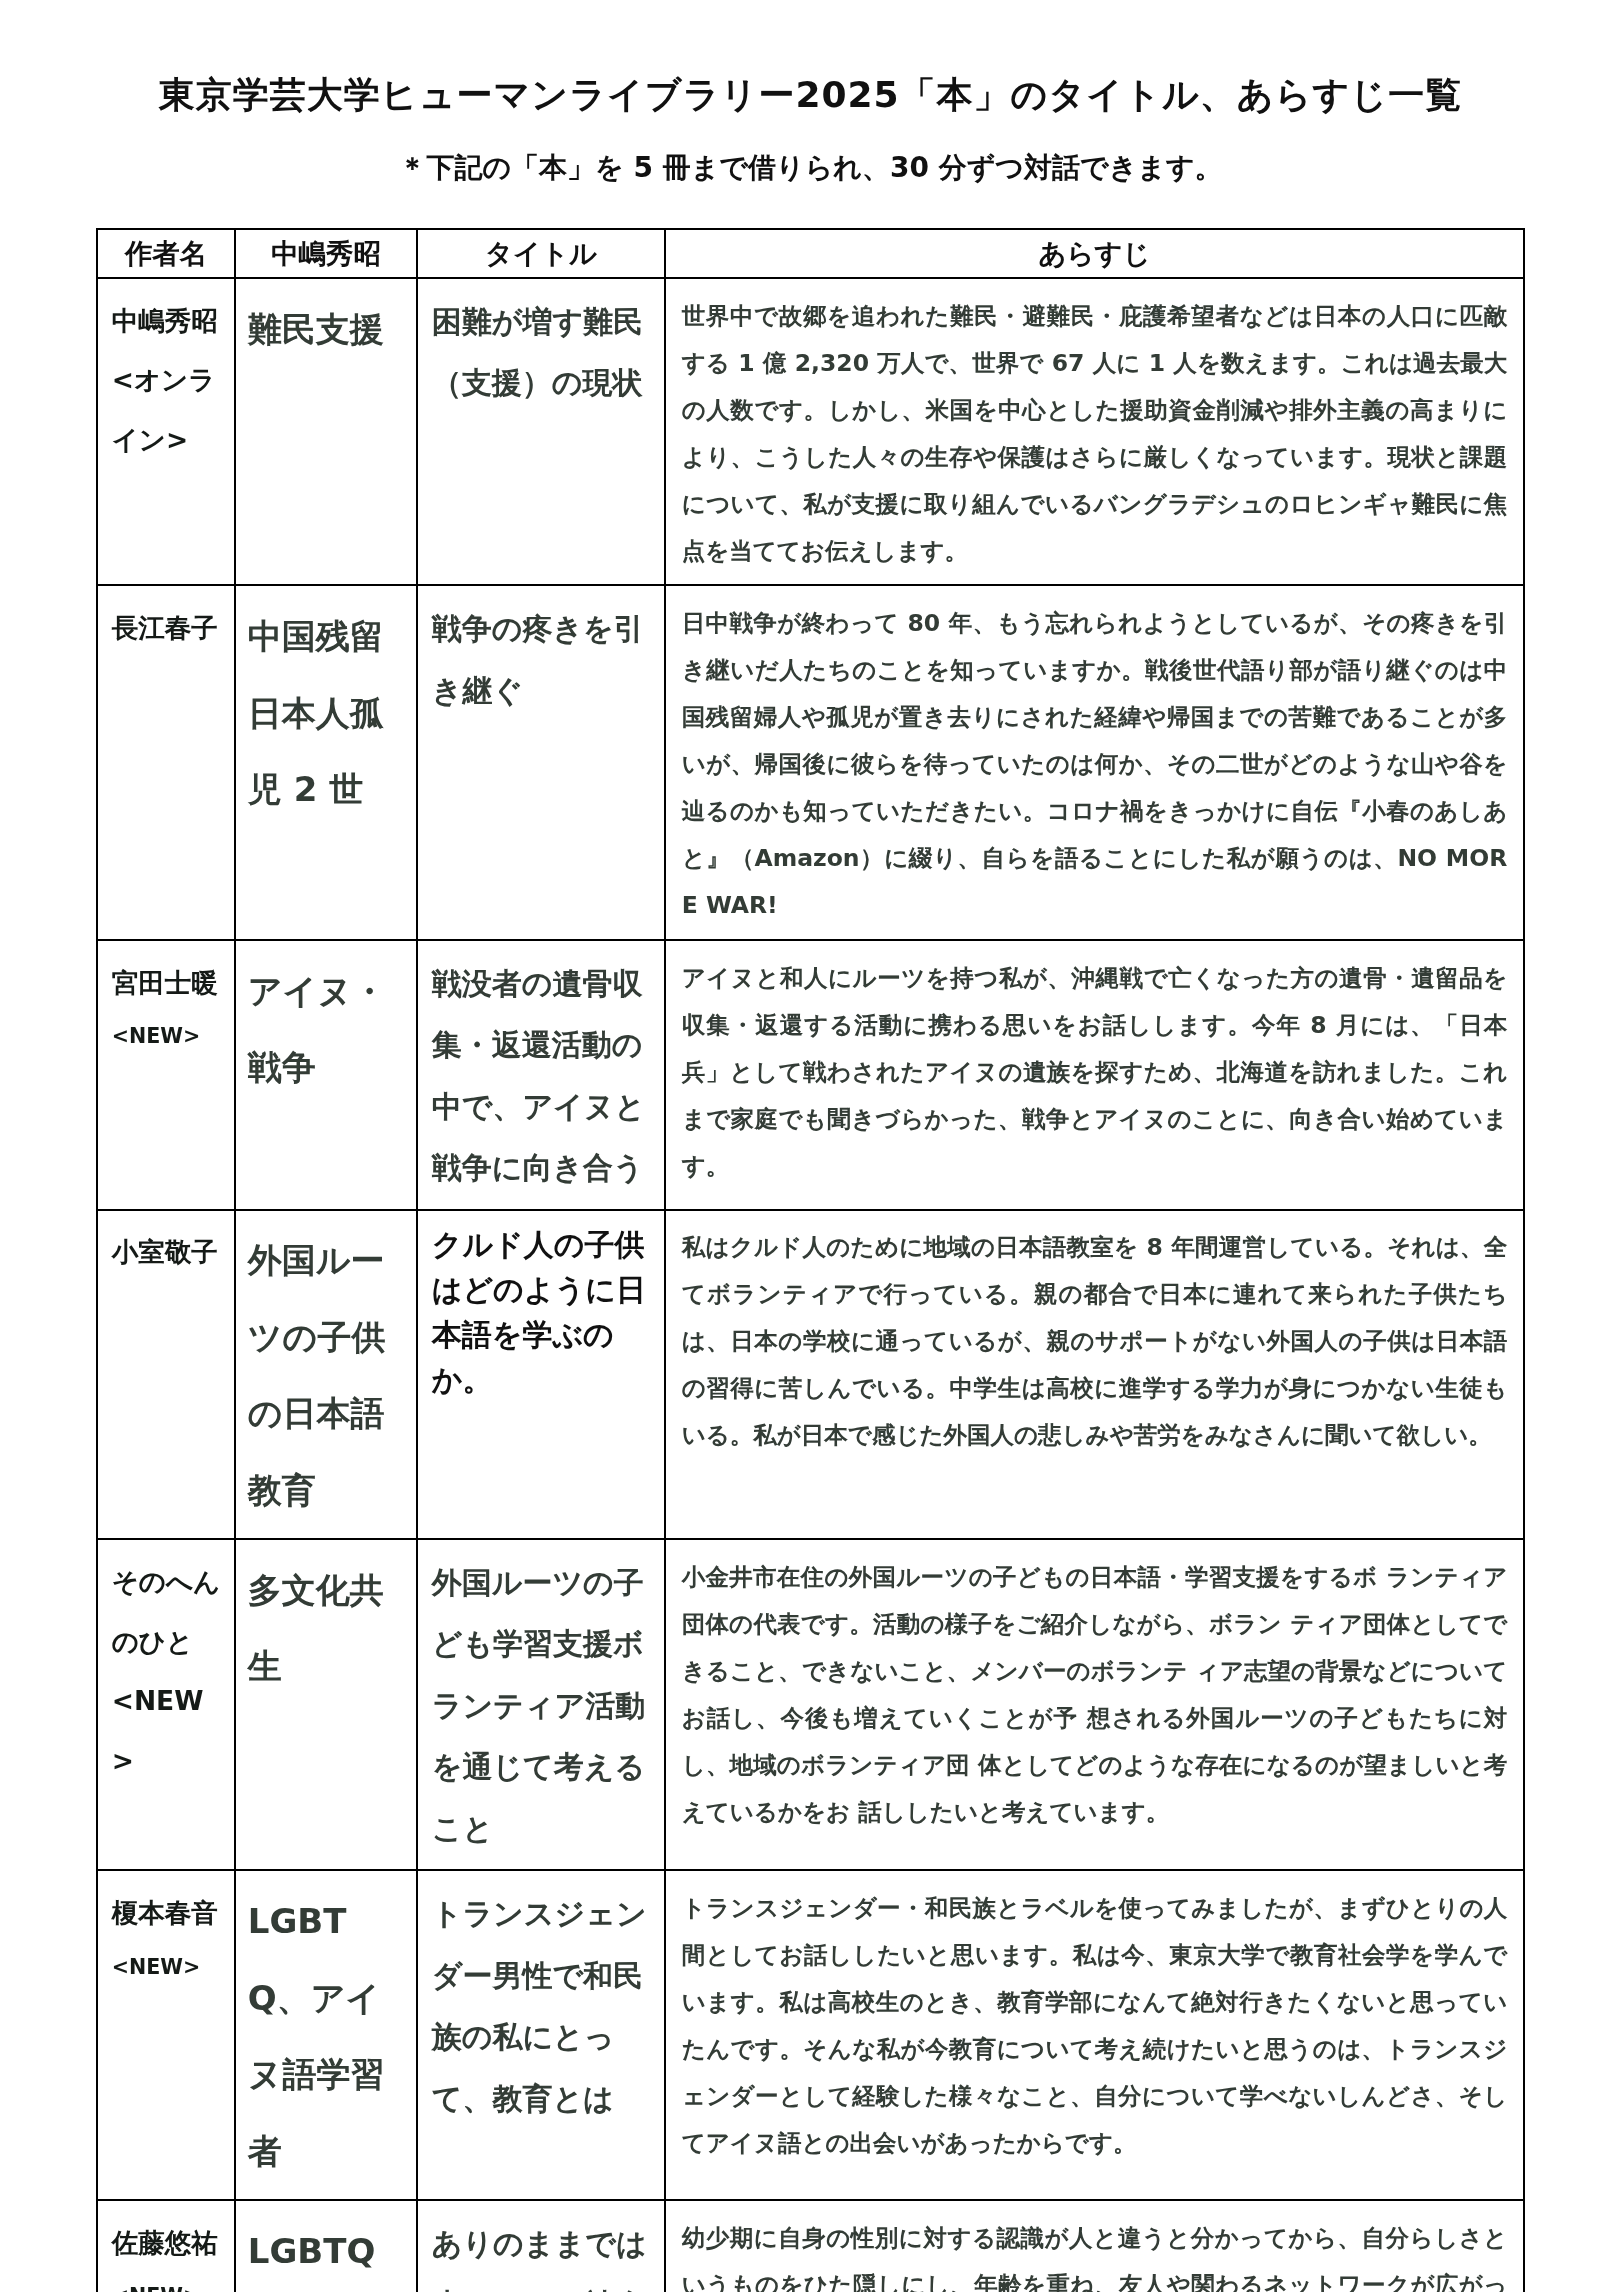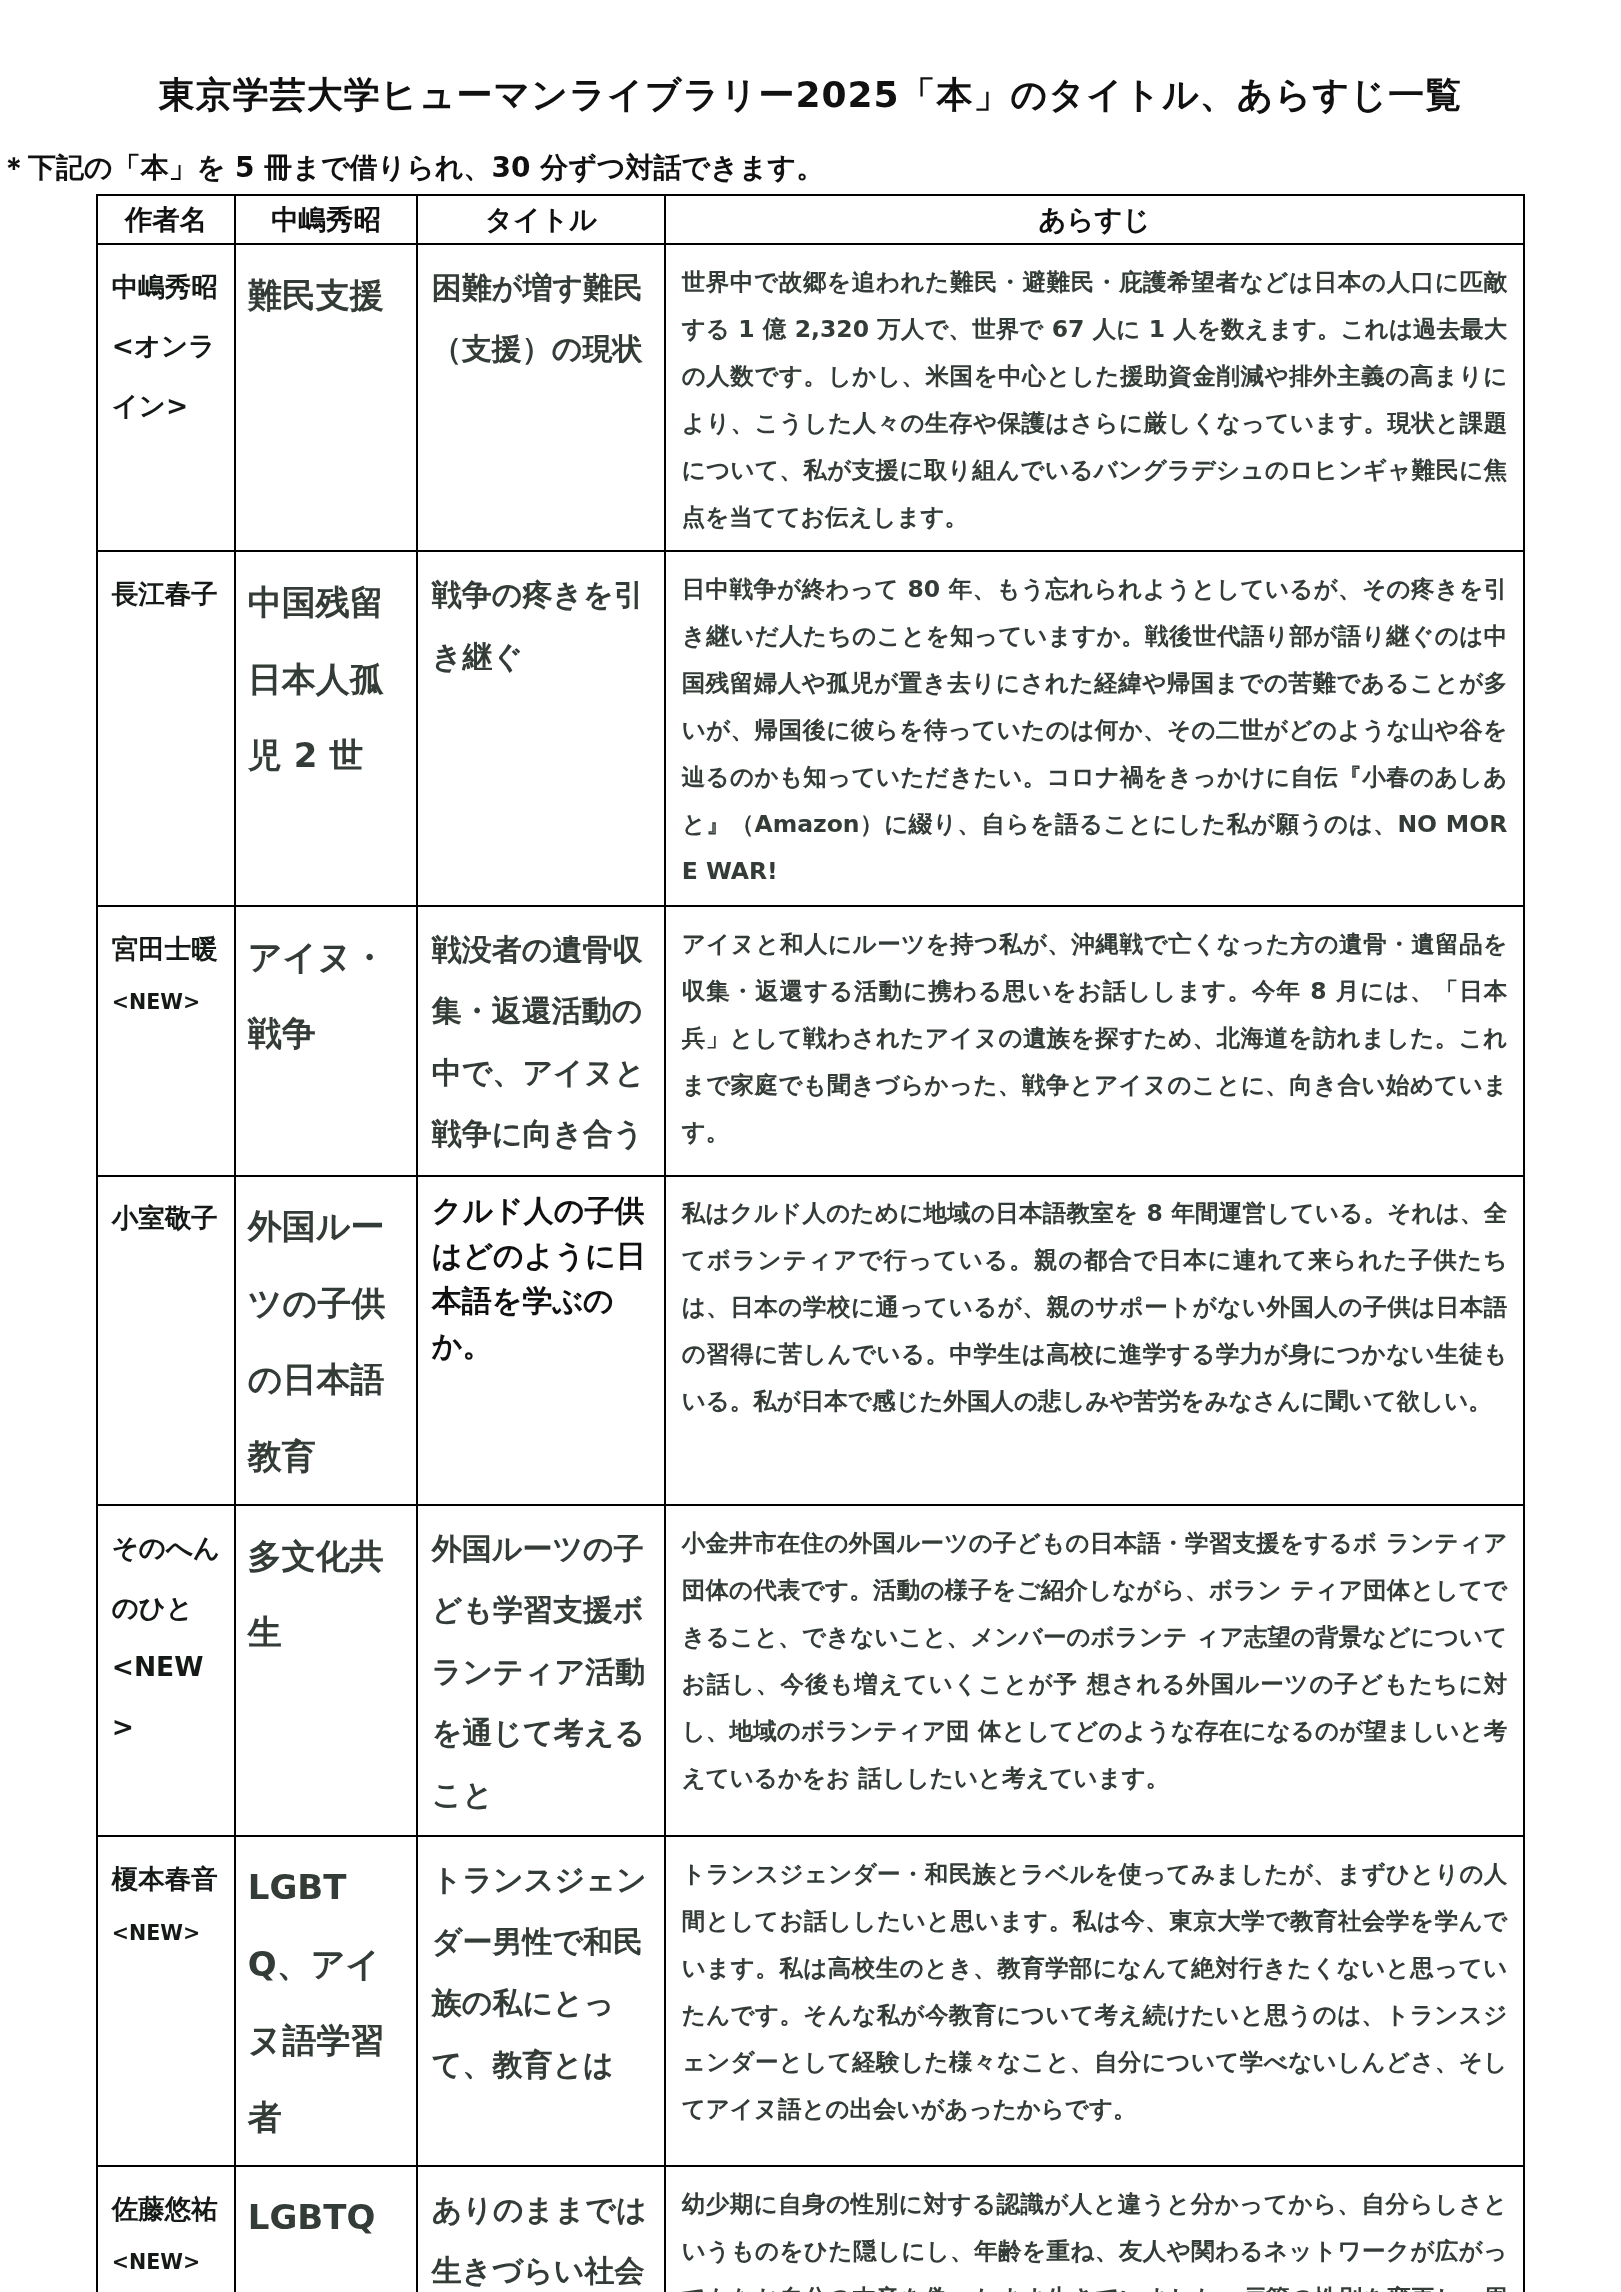--- a/index.html
+++ b/index.html
@@ -18,22 +18,22 @@
       padding-top: 71px;
     }
     .page-title {
       margin: 0 0 29px 0;
       text-align: center;
       font-size: 36px;
       letter-spacing: 1px;
       color: #111111;
     }
     .page-subtitle {
-      margin: 0 0 7px 0;
-      text-align: left;
+      margin: 0 0 41px 0;
+      text-align: center;
       font-size: 28px;
       color: #111111;
     }
     table.book-table {
       width: 1427px;
       margin: 0 auto;
       border-collapse: collapse;
       table-layout: fixed;
       border: 2.9px solid #000000;
     }

